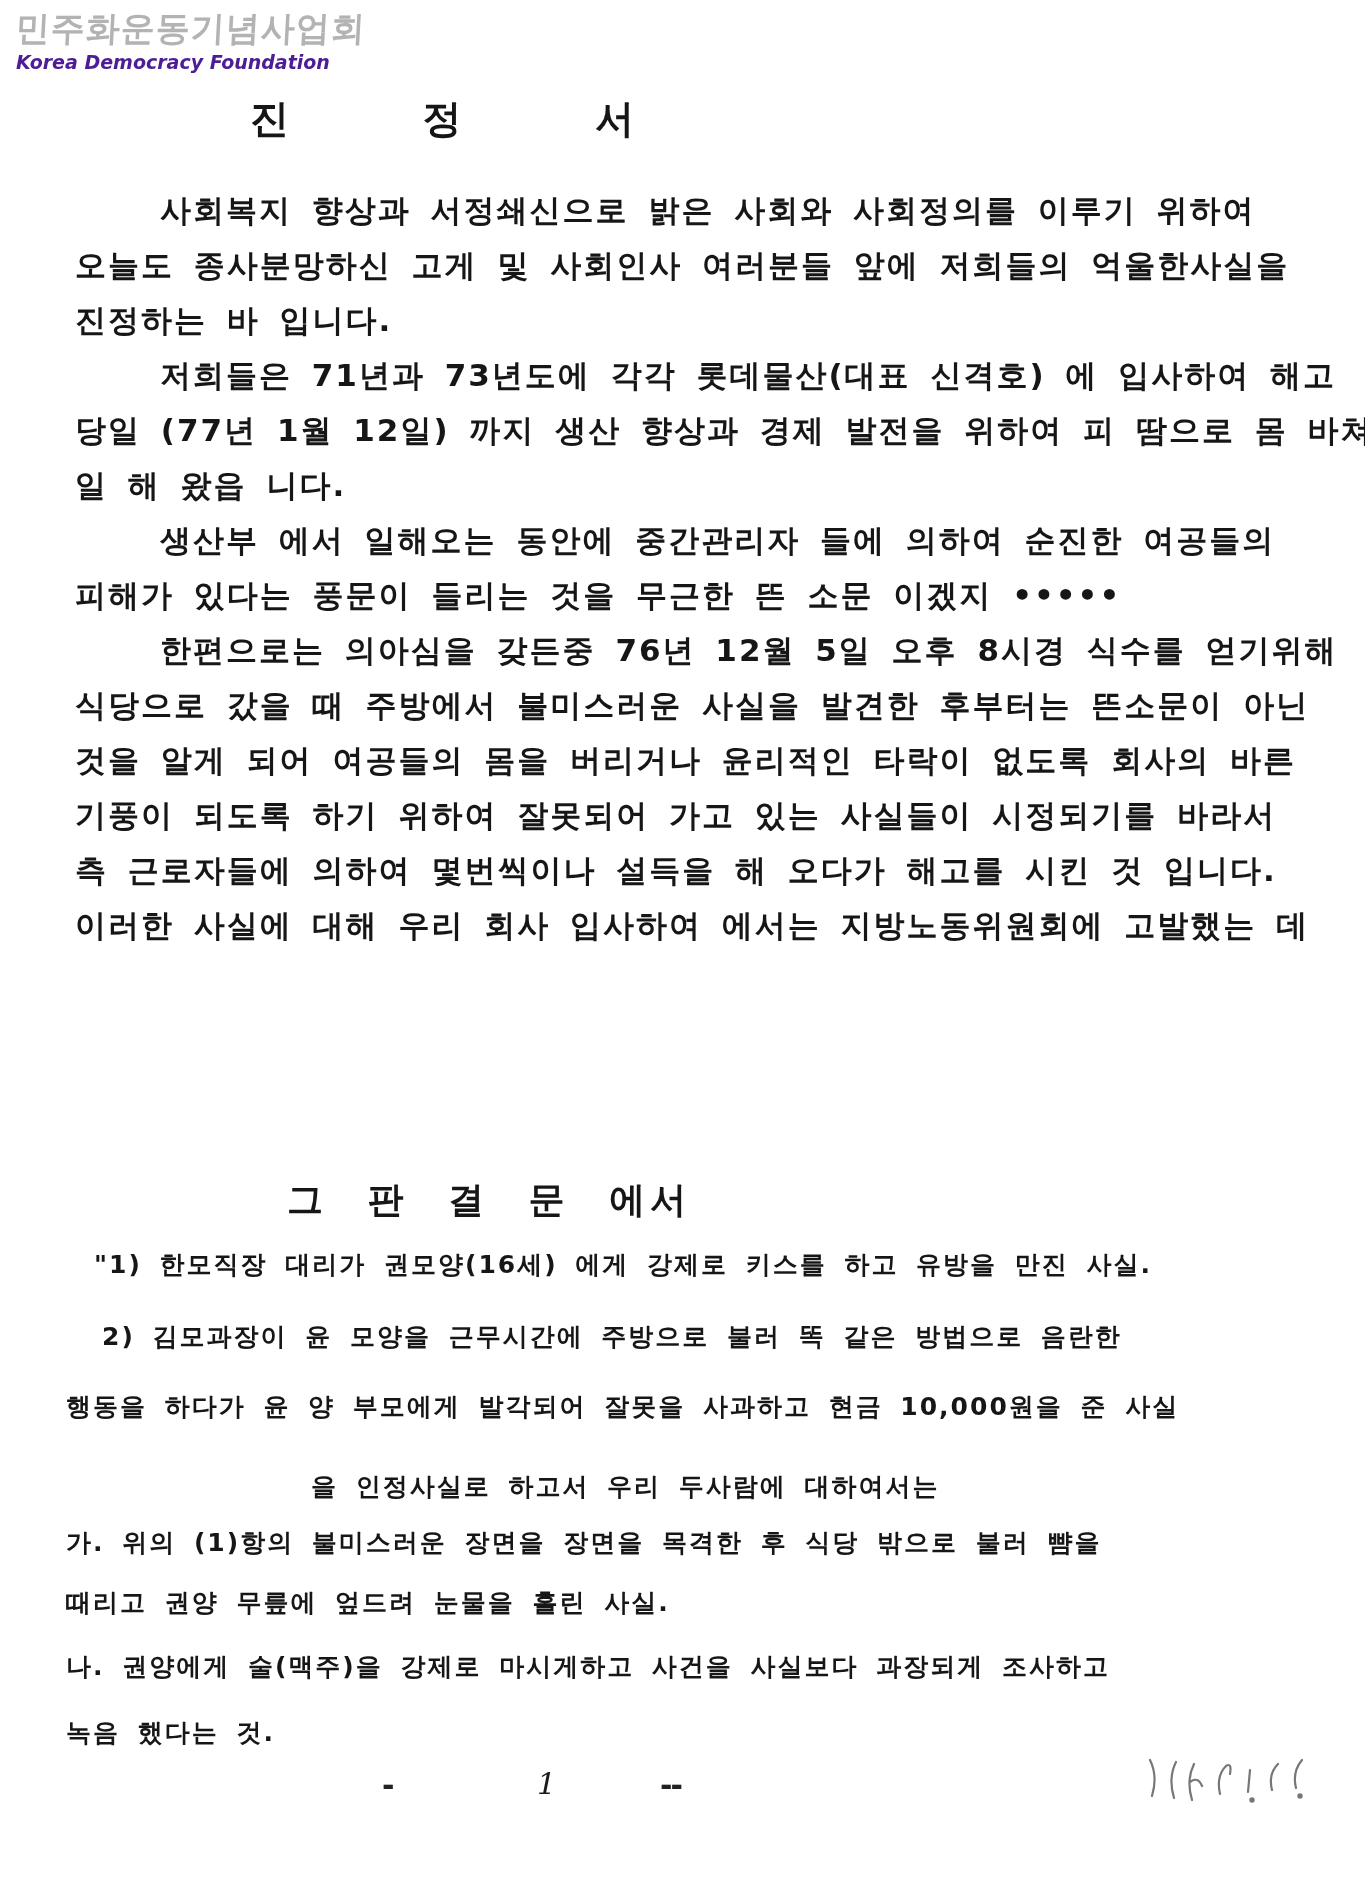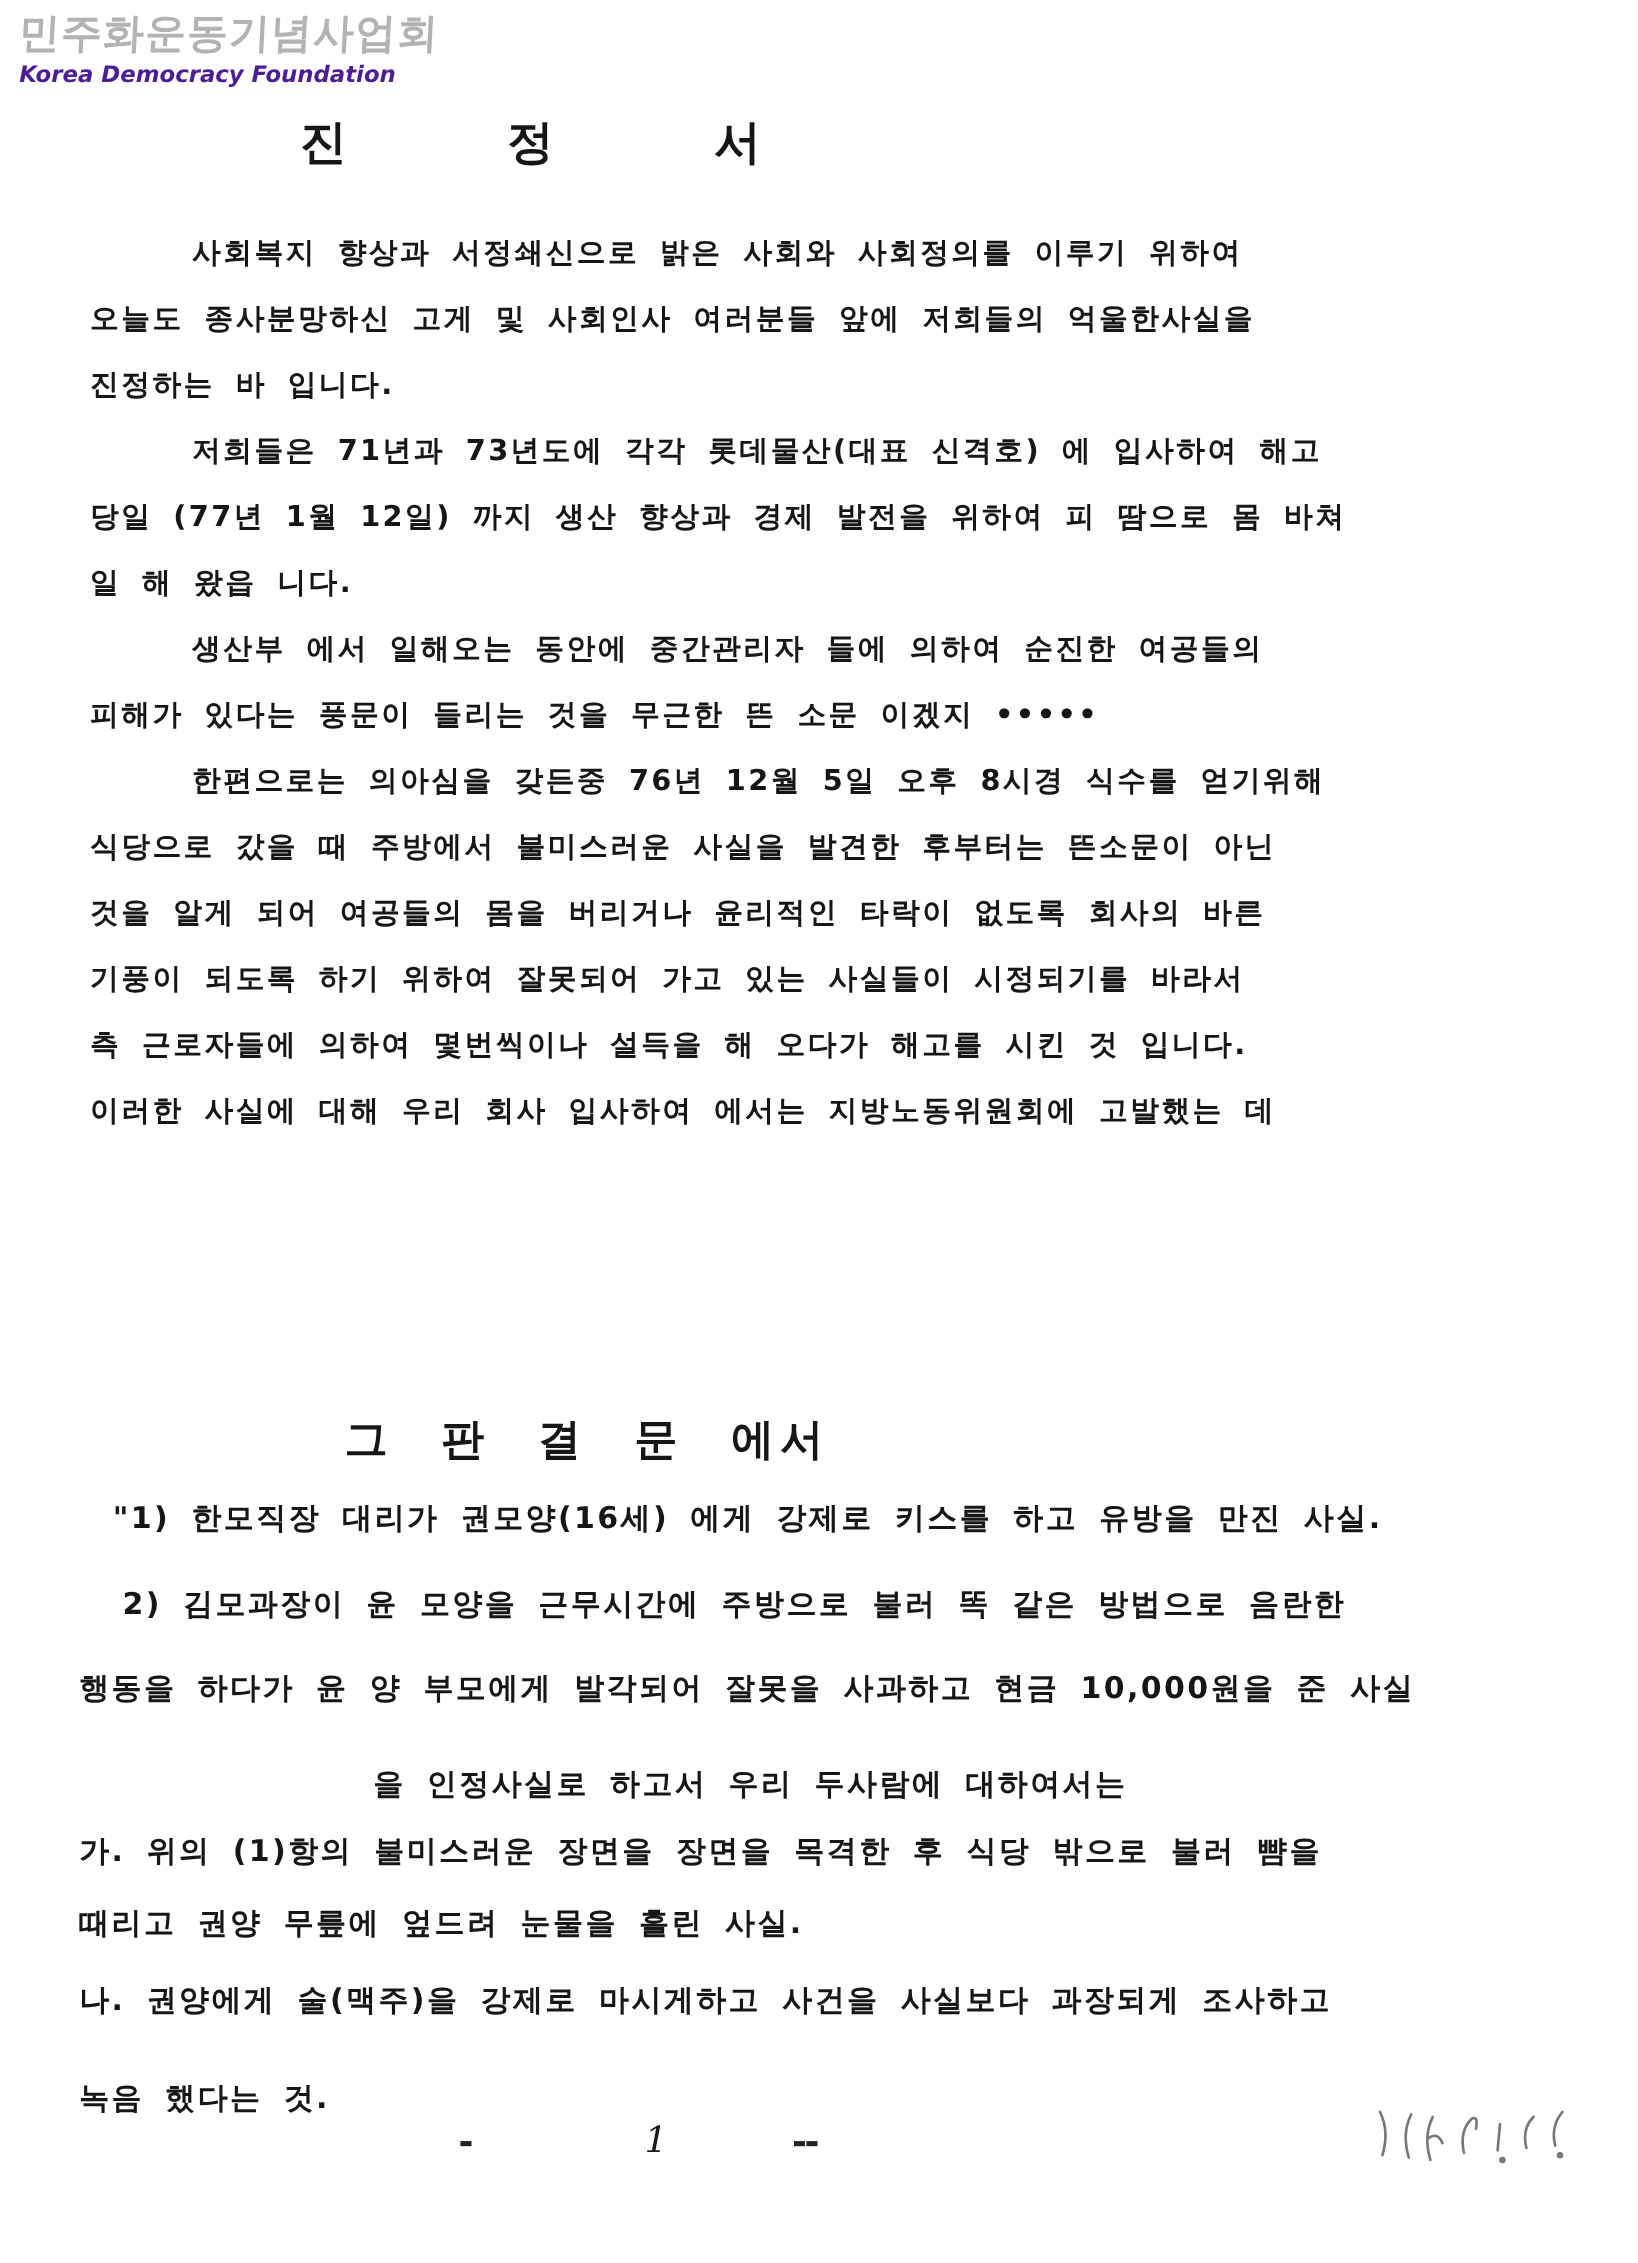--- a/index.html
+++ b/index.html
@@ -49,21 +49,21 @@
   
   .body-block {
     position: absolute;
     top: 183px;
     left: 75px;
     width: 1230px;
   }
   .line {
     height: 55px;
     line-height: 55px;
-    font-size: 24px;
+    font-size: 31px;
     font-weight: bold;
     letter-spacing: 2px;
     word-spacing: 7px;
     white-space: nowrap;
   }
   .line.indent { padding-left: 85px; }
 
   
   .judgment-heading {
     position: absolute;
@@ -87,21 +87,21 @@
     word-spacing: 7px;
     white-space: nowrap;
   }
   .i0 { top: 0;    padding-left: 28px; }
   .i1 { top: 72px; padding-left: 36px; }
   .i2 { top: 142px; }
   .i3 { top: 222px; padding-left: 245px; }
   .i4 { top: 278px; }
   .i5 { top: 338px; }
   .i6 { top: 402px; }
-  .i7 { top: 484px; }
+  .i7 { top: 468px; }
 
   
   .footer-dash {
     position: absolute;
     font-size: 30px;
     font-weight: bold;
     color: #222;
   }
   .dash-left  { top: 1768px; left: 382px; }
   .dash-right { top: 1768px; left: 660px; letter-spacing: -2px; }

